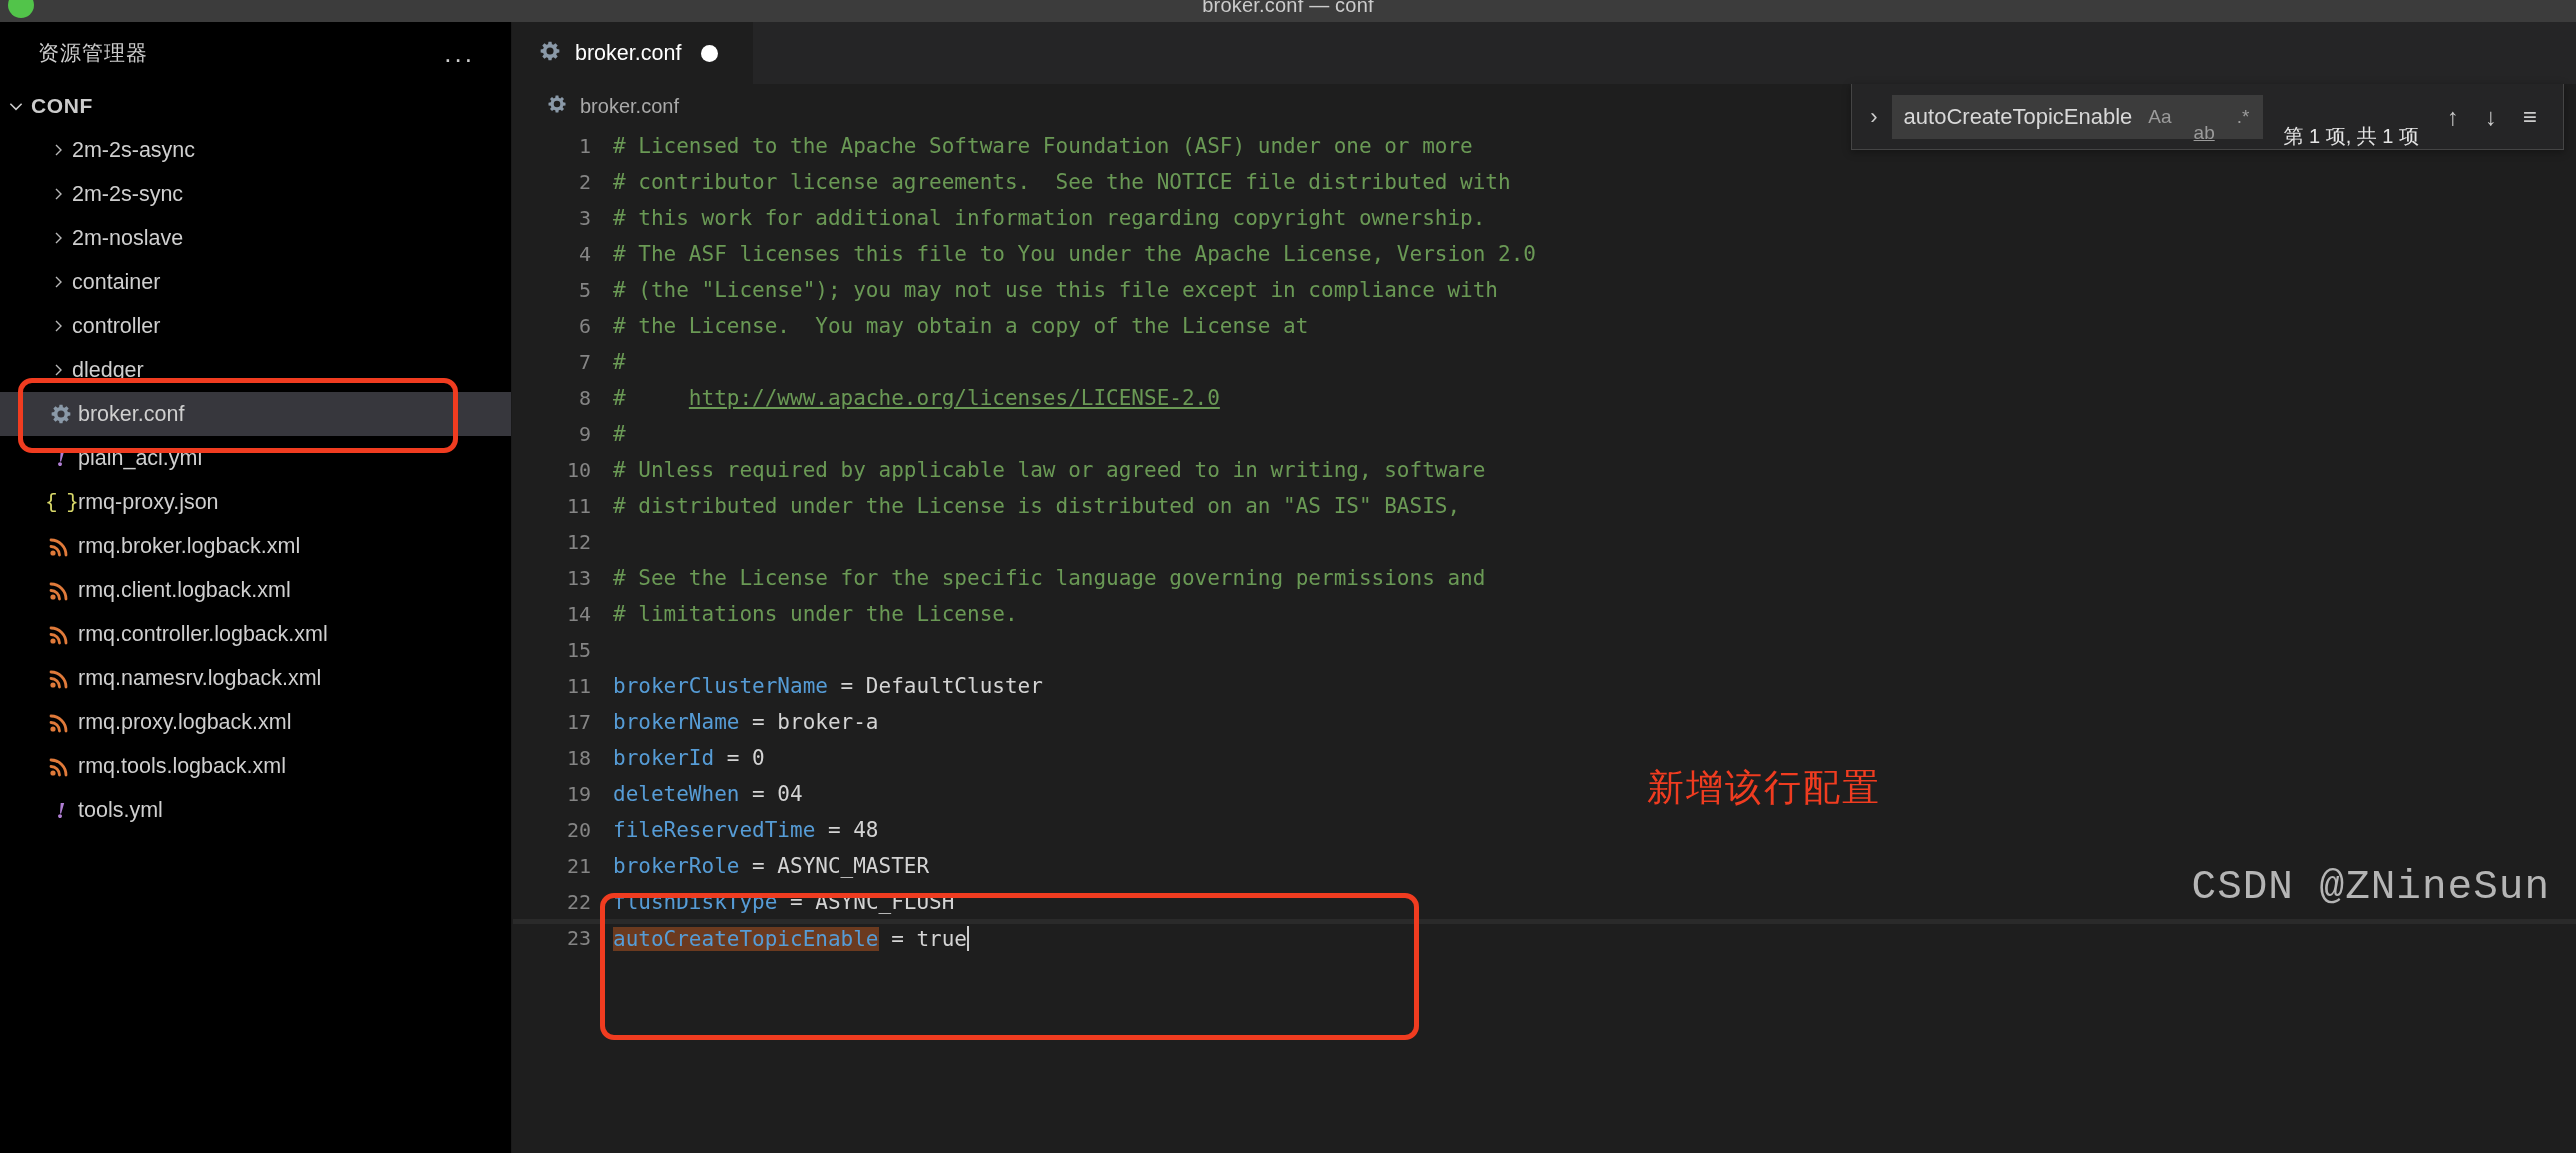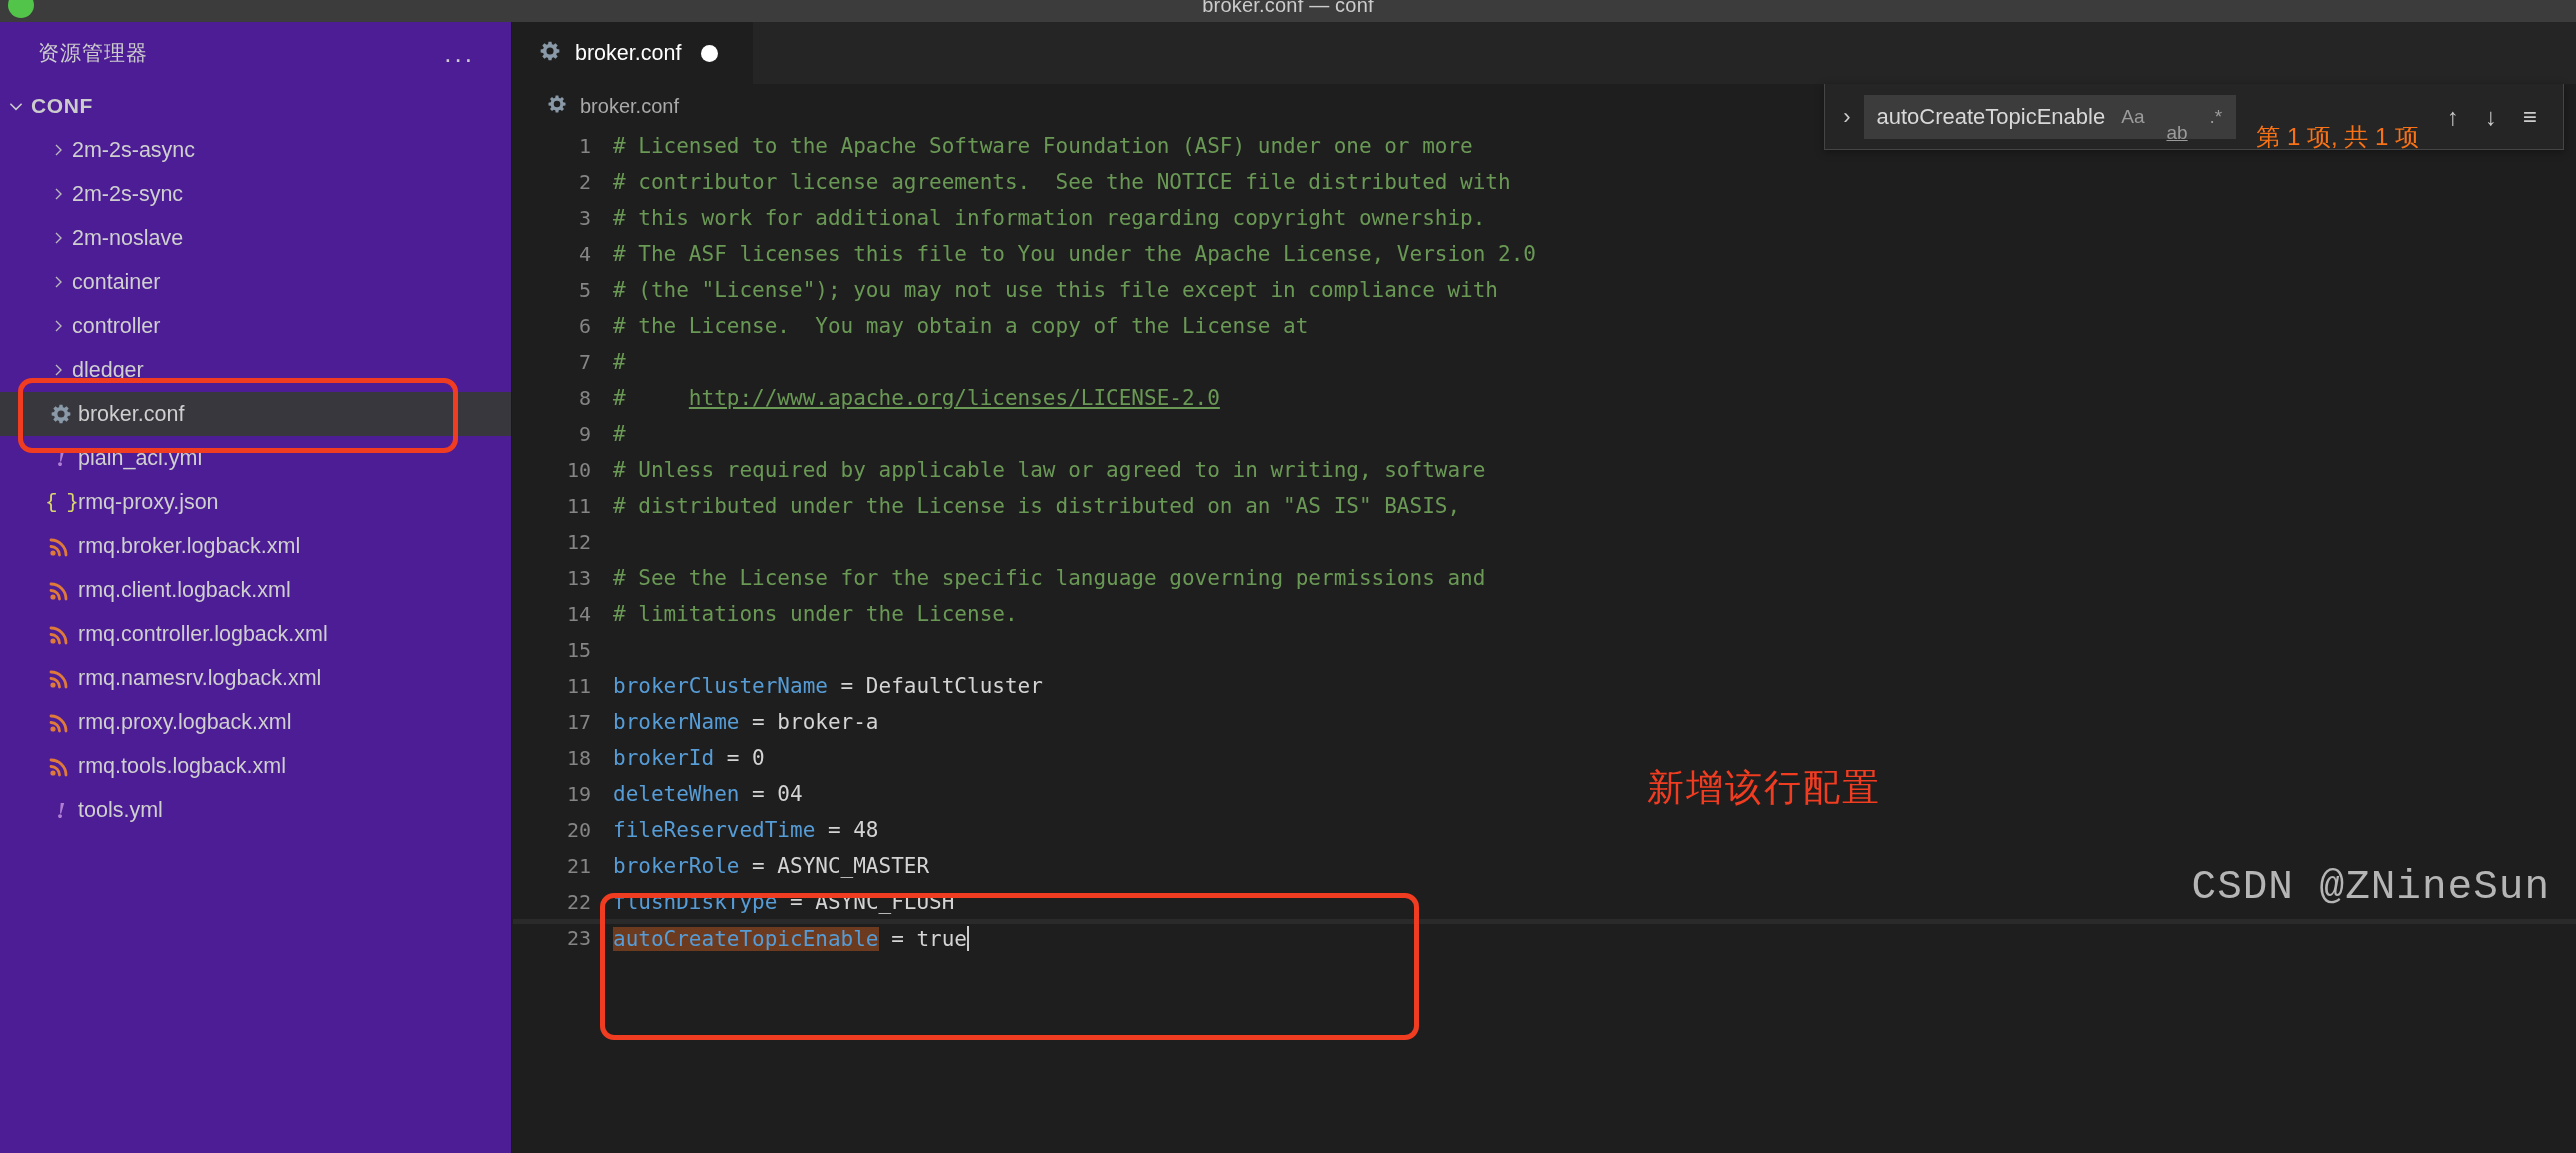--- a/index.html
+++ b/index.html
@@ -16,21 +16,21 @@
     position: absolute; top: 0; left: 0; width: 2576px; height: 22px;
     background: #3c3c3c; display: flex; align-items: center; justify-content: center;
   }
   .titlebar-text { color: #cccccc; font-size: 20px; letter-spacing: 0.2px; position: relative; top: -6px; }
   .traffic { position: absolute; left: 8px; top: -8px; width: 26px; height: 26px;
              border-radius: 50%; background: #52c44a; }
 
   
   .sidebar {
     position: absolute; top: 22px; left: 0; width: 512px; height: 1131px;
-    background: #4c1d95; border-right: 1px solid #1a1a1a;
+    background: #000000; border-right: 1px solid #1a1a1a;
   }
   .sidebar-header {
     height: 62px; display: flex; align-items: center;
     padding: 0 36px 0 38px; justify-content: space-between;
   }
   .sidebar-title { color: #cccccc; font-size: 21px; letter-spacing: 1px; }
   .ellipsis-btn { color: #cccccc; font-size: 26px; letter-spacing: 3px; line-height: 10px; cursor: pointer; }
 
   .section-row {
     height: 44px; display: flex; align-items: center; padding-left: 1px; cursor: pointer;
@@ -87,21 +87,21 @@
     display: flex; align-items: center; padding: 0 16px 0 10px; gap: 6px;
     box-shadow: 0 2px 8px rgba(0,0,0,.35); z-index: 20;
   }
   .find-toggle { color: #cccccc; font-size: 22px; padding: 0 8px; cursor: pointer; }
   .find-input {
     display: flex; align-items: center; background: #3c3c3c; height: 44px; padding: 0 8px 0 12px; gap: 10px;
   }
   .find-text { color: #d8d8d8; font-size: 22px; font-family: "Liberation Sans", sans-serif; white-space: nowrap; }
   .find-opt { color: #9b9b9b; font-size: 19px; padding: 2px 6px; cursor: pointer; white-space: nowrap; }
   .find-opt.u { text-decoration: underline; margin-top: 32px; }
-  .find-count { color: #f97316; font-size: 24px; padding: 0 12px 0 14px; white-space: nowrap; margin-top: 40px; }
+  .find-count { color: #e5e5e5; font-size: 20px; padding: 0 12px 0 14px; white-space: nowrap; margin-top: 40px; }
   .find-btn { color: #cccccc; font-size: 24px; padding: 0 10px; cursor: pointer; }
 
   
   .ann-box { position: absolute; border: 5px solid #f03c20; border-radius: 14px; pointer-events: none; z-index: 30; }
   .ann-sidebar { left: 18px; top: 378px; width: 440px; height: 75px; }
   .ann-code { left: 600px; top: 893px; width: 819px; height: 147px; }
   .ann-text {
     position: absolute; left: 1647px; top: 763px; color: #f03c20;
     font-size: 37px; letter-spacing: 2px; z-index: 30;
     font-family: "DejaVu Sans", sans-serif;

